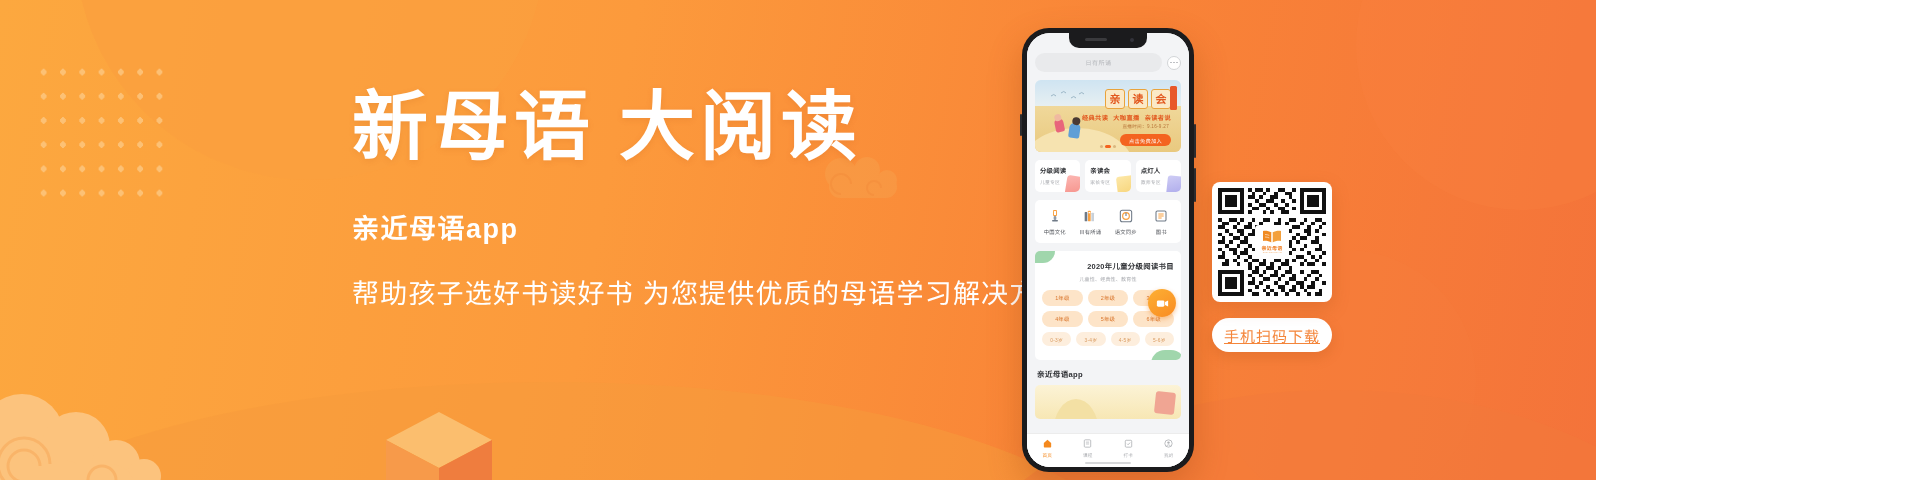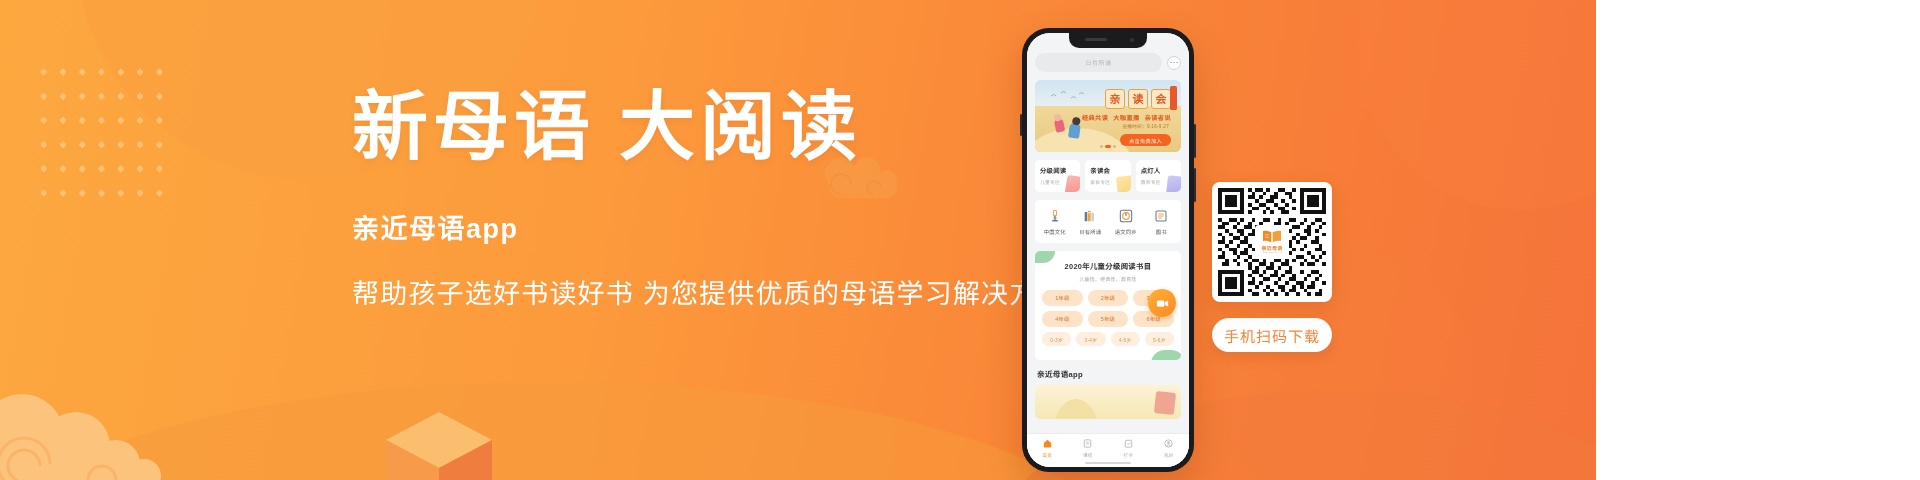--- a/index.html
+++ b/index.html
@@ -213,21 +213,21 @@
   
   .nav4{ display:flex; background:#fff; border-radius:5px; padding:8px 2px 7px; margin-bottom:8px;}
   .nav4 .it{ flex:1; display:flex; flex-direction:column; align-items:center; gap:4px;}
   .nav4 .gi{ width:16px; height:16px; }
   .nav4 .lb{ font-size:5.3px; color:#53565c; letter-spacing:.2px;}
 
   
   .panel{ position:relative; background:#fff; border-radius:5px; padding:9px 7px 9px; margin-bottom:8px; overflow:hidden;}
   .panel .leaf-tl{ position:absolute; left:-2px; top:-2px; width:22px; height:14px; background:#8fcf9e; border-radius:0 0 12px 0; opacity:.85;}
   .panel .leaf-br{ position:absolute; right:-4px; bottom:-5px; width:34px; height:15px; background:#8fcf9e; border-radius:14px 14px 0 0; opacity:.85;}
-  .panel .pt{ text-align:center; font-size:7.4px; font-weight:700; color:#2f3135; letter-spacing:.3px;}
+  .panel .pt{ text-align:right; font-size:7.4px; font-weight:700; color:#2f3135; letter-spacing:.3px;}
   .panel .ps{ text-align:center; font-size:5px; color:#a9abb0; margin-top:4px; letter-spacing:.2px;}
   .grades{ position:relative; margin-top:8px; }
   .grow{ display:flex; gap:5px; margin-bottom:5px; }
   .chip{
     flex:1; text-align:center; border-radius:8px;
     background:#fde4c8; color:#d9752b; font-size:5.4px;
     padding:4px 0; letter-spacing:.2px;
   }
   .chip.age{ background:#fdeedd; color:#d99a5f; font-size:4.8px; padding:3.5px 0;}
   .play{
@@ -270,20 +270,21 @@
   .qr-logo .nm{ font-size:5px; color:#ef7e22; font-weight:700; letter-spacing:.3px; line-height:1;}
   .qr-logo .py{ font-size:2.6px; color:#f0a45c; letter-spacing:.2px; line-height:1; transform:scale(.92);}
 
   .dl-btn{
     margin-top:16px; width:120px; height:34px; border-radius:17px;
     background:#ffffff; color:#f4853a;
     display:flex; align-items:center; justify-content:center;
     font-size:15px; letter-spacing:1px;
     box-shadow:0 5px 14px rgba(160,70,15,.20);
     cursor:pointer;
+    text-decoration:underline;
   }
 </style>
 </head>
 <body>
 
 <div class="banner">
 
   <div class="bg-deco">
     <div class="deco-circle-tl"></div>
     <div class="deco-circle-r1"></div>

